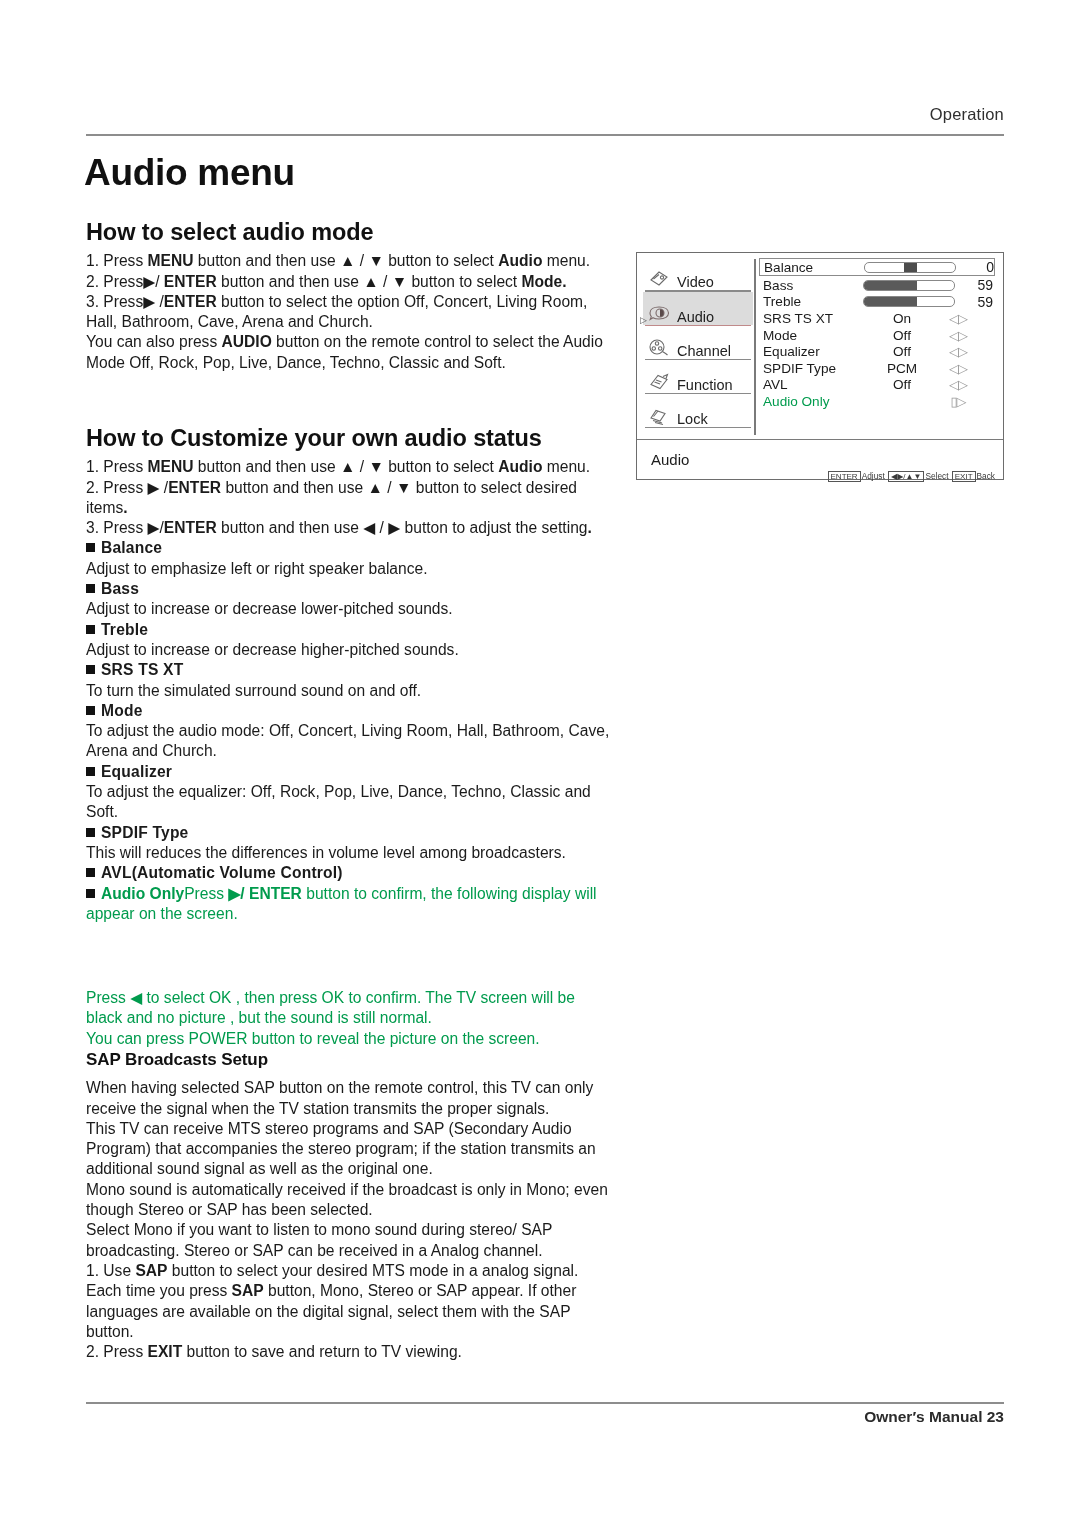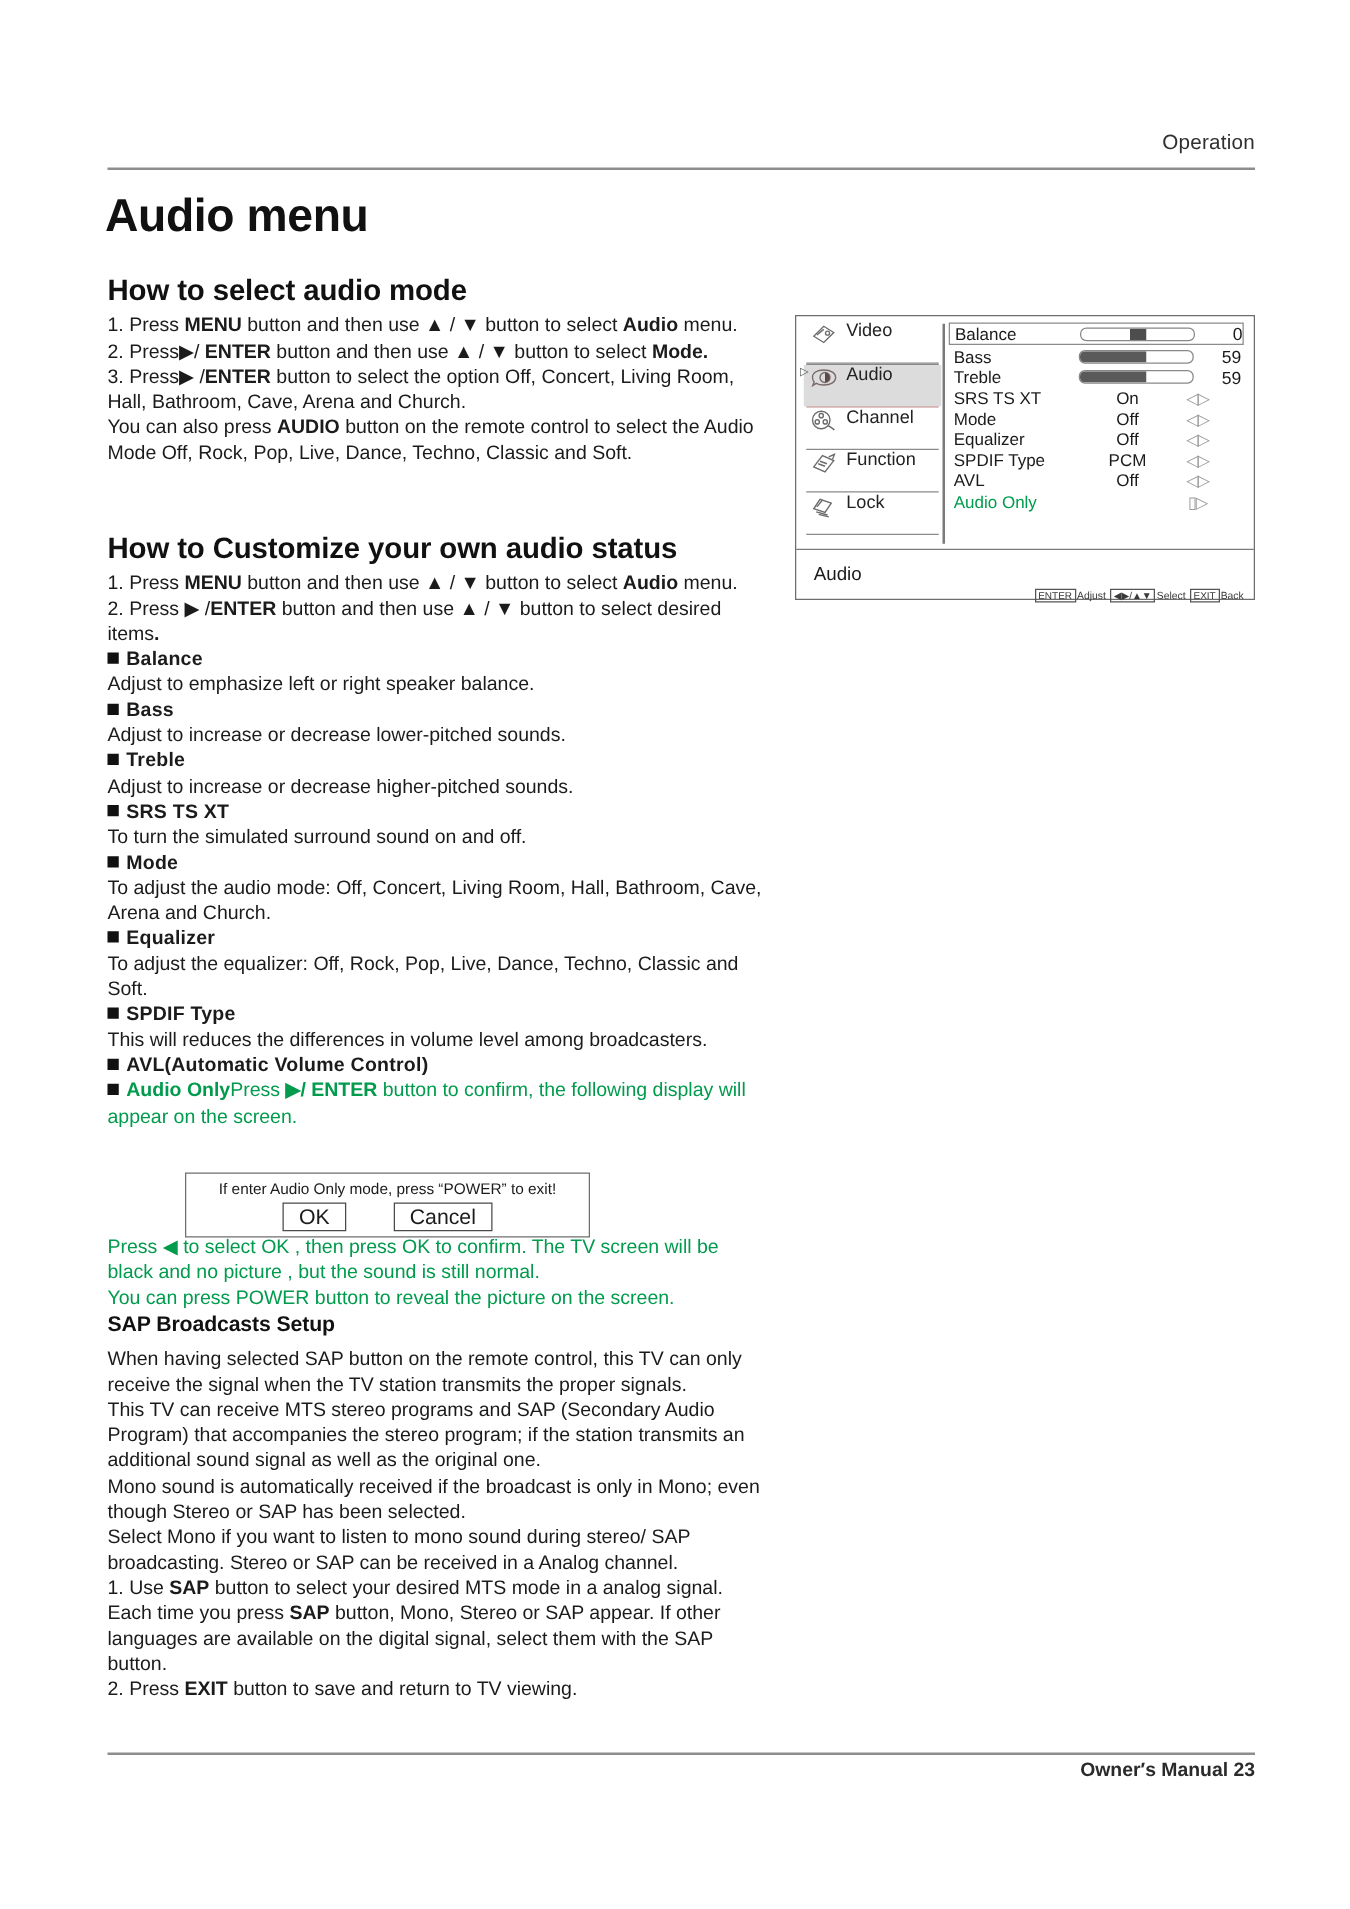--- a/index.html
+++ b/index.html
@@ -113,21 +113,21 @@
     position: absolute;
     left: 117px;
     top: 6px;
     width: 1.5px;
     height: 176px;
     background: #7a7a7a;
   }
   .side-item {
     height: 33px;
     display: flex;
-    align-items: flex-start;
+    align-items: flex-end;
     gap: 6px;
     padding-left: 4px;
     position: relative;
     box-sizing: border-box;
   }
   .side-item.sel {
     background: #dcdcdc;
   }
   .side-sep {
     height: 0;
@@ -431,20 +431,21 @@
     <p>2. Press▶/ <span class="b">ENTER</span> button and then use ▲ / ▼ button to select <span class="b">Mode.</span></p>
     <p>3. Press▶ /<span class="b">ENTER</span> button to select the option Off, Concert, Living Room, Hall, Bathroom, Cave, Arena and Church.</p>
     <p>You can also press <span class="b">AUDIO</span> button on the remote control to select the Audio Mode Off, Rock, Pop, Live, Dance, Techno, Classic and Soft.</p>
   </div>
 
   <div class="col" style="top:428px;">
     <div class="h2">How to Customize your own audio status</div>
     <div style="height:9px"></div>
     <p>1. Press <span class="b">MENU</span> button and then use ▲ / ▼ button to select <span class="b">Audio</span> menu.</p>
     <p>2. Press ▶ /<span class="b">ENTER</span> button and then use ▲ / ▼ button to select desired items<span class="b">.</span></p>
+    <p>3. Press ▶/<span class="b">ENTER</span> button and then use ◀ / ▶ button to adjust the setting<span class="b">.</span></p>
     <div id="bullet-list">
         <p><span class="sq"></span><span class="bullet-title">Balance</span></p>
         <p>Adjust to emphasize left or right speaker balance.</p>
         <p><span class="sq"></span><span class="bullet-title">Bass</span></p>
         <p>Adjust to increase or decrease lower-pitched sounds.</p>
         <p><span class="sq"></span><span class="bullet-title">Treble</span></p>
         <p>Adjust to increase or decrease higher-pitched sounds.</p>
         <p><span class="sq"></span><span class="bullet-title">SRS TS XT</span></p>
         <p>To turn the simulated surround sound on and off.</p>
         <p><span class="sq"></span><span class="bullet-title">Mode</span></p>
@@ -453,27 +454,20 @@
         <p>To adjust  the equalizer: Off, Rock, Pop, Live, Dance, Techno, Classic and Soft.</p>
         <p><span class="sq"></span><span class="bullet-title">SPDIF Type</span></p>
         <p>This will reduces the differences in volume level among broadcasters.</p>
         <p><span class="sq"></span><span class="bullet-title">AVL(Automatic Volume Control)</span></p>
       </div>
     <p>
       <span class="sq"></span><span class="greenb">Audio Only</span><span class="green">Press </span><span class="greenb">▶/ ENTER</span><span class="green"> button to confirm, the following display will appear on the screen.</span>
     </p>
   </div>
 
-  <div class="dialog">
-    <div class="dialog-text">If enter Audio Only mode, press “POWER” to exit!</div>
-    <div class="dialog-btns">
-      <span class="dlg-btn">OK</span>
-      <span class="dlg-btn">Cancel</span>
-    </div>
-  </div>
 
   <div class="col green" style="top:988px;">
     <p>Press ◀ to select OK , then press OK to confirm. The TV screen will be black and no picture , but the sound is still normal.</p>
     <p>You can press POWER button to reveal the picture on the screen.</p>
   </div>
 
   <div class="col" style="top:1050px;">
     <div class="h2" style="font-size:17px;">SAP Broadcasts Setup</div>
     <div style="height:8px"></div>
     <p>When having selected SAP button on the remote control, this TV can only receive the signal when the TV station transmits the proper signals.</p>

